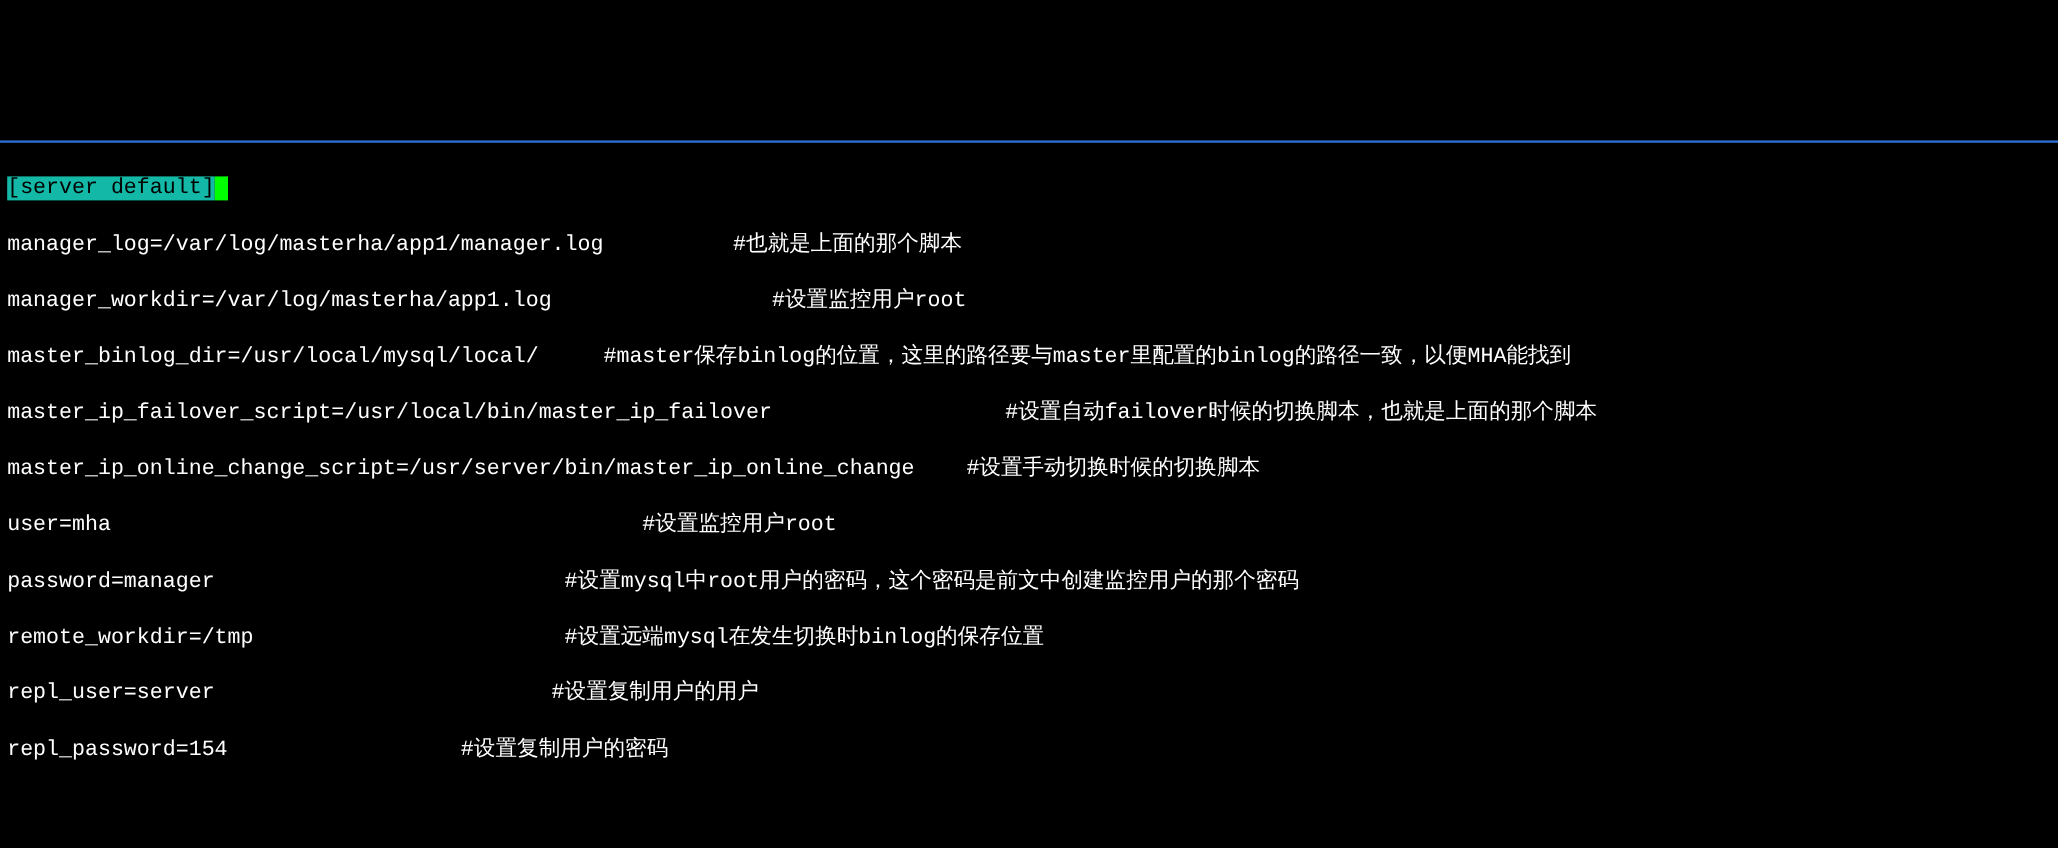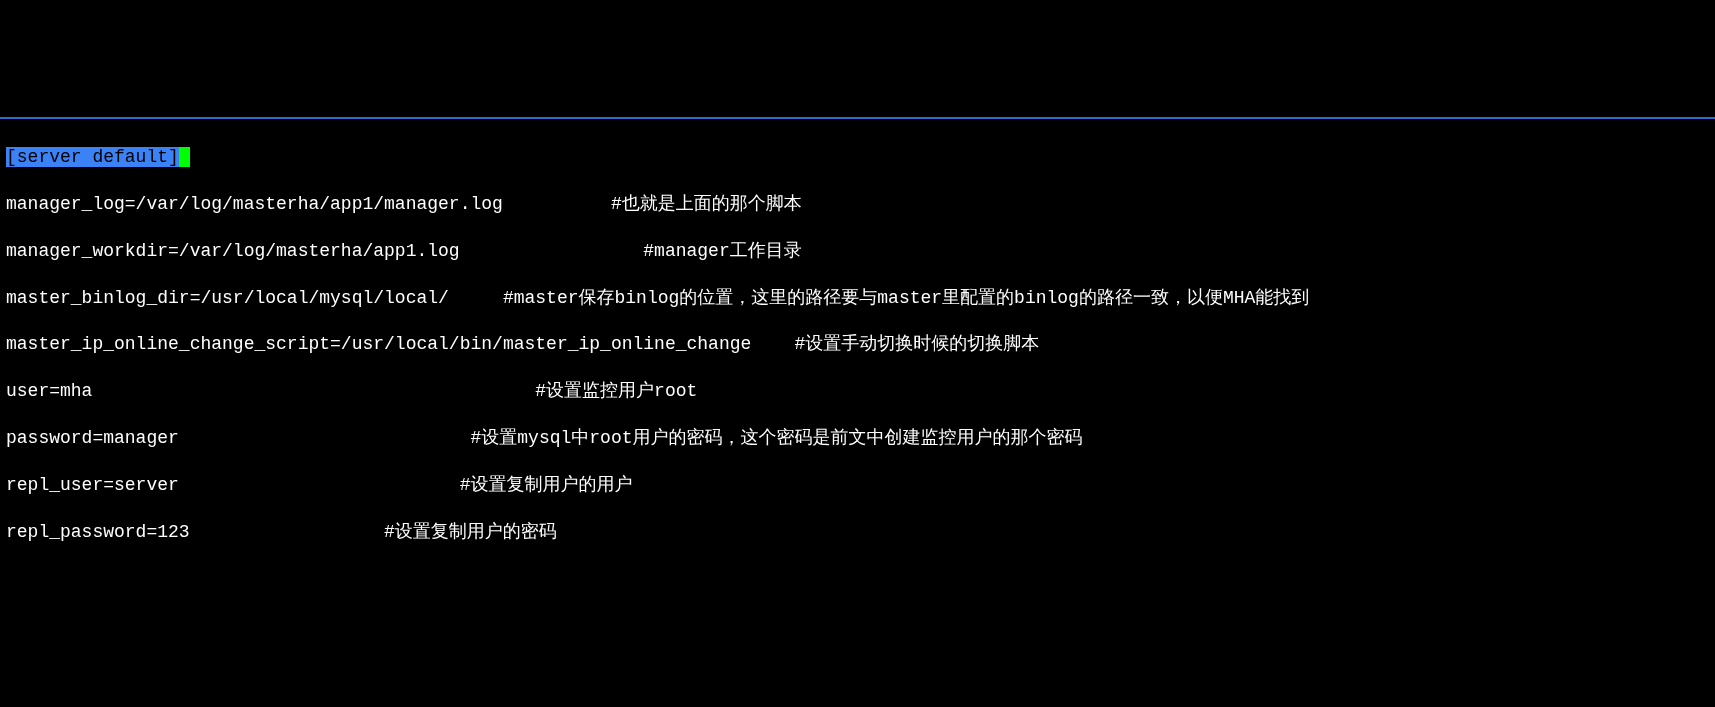--- a/index.html
+++ b/index.html
@@ -14,44 +14,46 @@
     height: 707px;
     overflow: hidden;
     white-space: pre;
   }
   .terminal {
     padding: 4px 6px 0 6px;
     border-top: 2px solid #2a6cd0;
     position: relative;
   }
   .hl {
-    background: #3b82f6;
+    background: #14b8a6;
     color: #000;
   }
   .cursor {
     background: #00ff00;
     color: #00ff00;
   }
   .line { display: block; }
 </style>
 </head>
 <body>
 
 
 
 <div class="terminal">
 <span class="line"><span class="hl">[server default]</span><span class="cursor"> </span></span>
 <span class="line">manager_log=/var/log/masterha/app1/manager.log          #也就是上面的那个脚本</span>
-<span class="line">manager_workdir=/var/log/masterha/app1.log                 #manager工作目录</span>
+<span class="line">manager_workdir=/var/log/masterha/app1.log                 #设置监控用户root</span>
 <span class="line">master_binlog_dir=/usr/local/mysql/local/     #master保存binlog的位置，这里的路径要与master里配置的binlog的路径一致，以便MHA能找到</span>
-<span class="line">master_ip_online_change_script=/usr/local/bin/master_ip_online_change    #设置手动切换时候的切换脚本</span>
+<span class="line">master_ip_failover_script=/usr/local/bin/master_ip_failover                  #设置自动failover时候的切换脚本，也就是上面的那个脚本</span>
+<span class="line">master_ip_online_change_script=/usr/server/bin/master_ip_online_change    #设置手动切换时候的切换脚本</span>
 <span class="line">user=mha                                         #设置监控用户root</span>
 <span class="line">password=manager                           #设置mysql中root用户的密码，这个密码是前文中创建监控用户的那个密码</span>
+<span class="line">remote_workdir=/tmp                        #设置远端mysql在发生切换时binlog的保存位置</span>
 <span class="line">repl_user=server                          #设置复制用户的用户</span>
-<span class="line">repl_password=123                  #设置复制用户的密码</span>
+<span class="line">repl_password=154                  #设置复制用户的密码</span>
 
 
 
 
 <span class="line"></span>
 
 
 
 <span class="line"></span>
 

